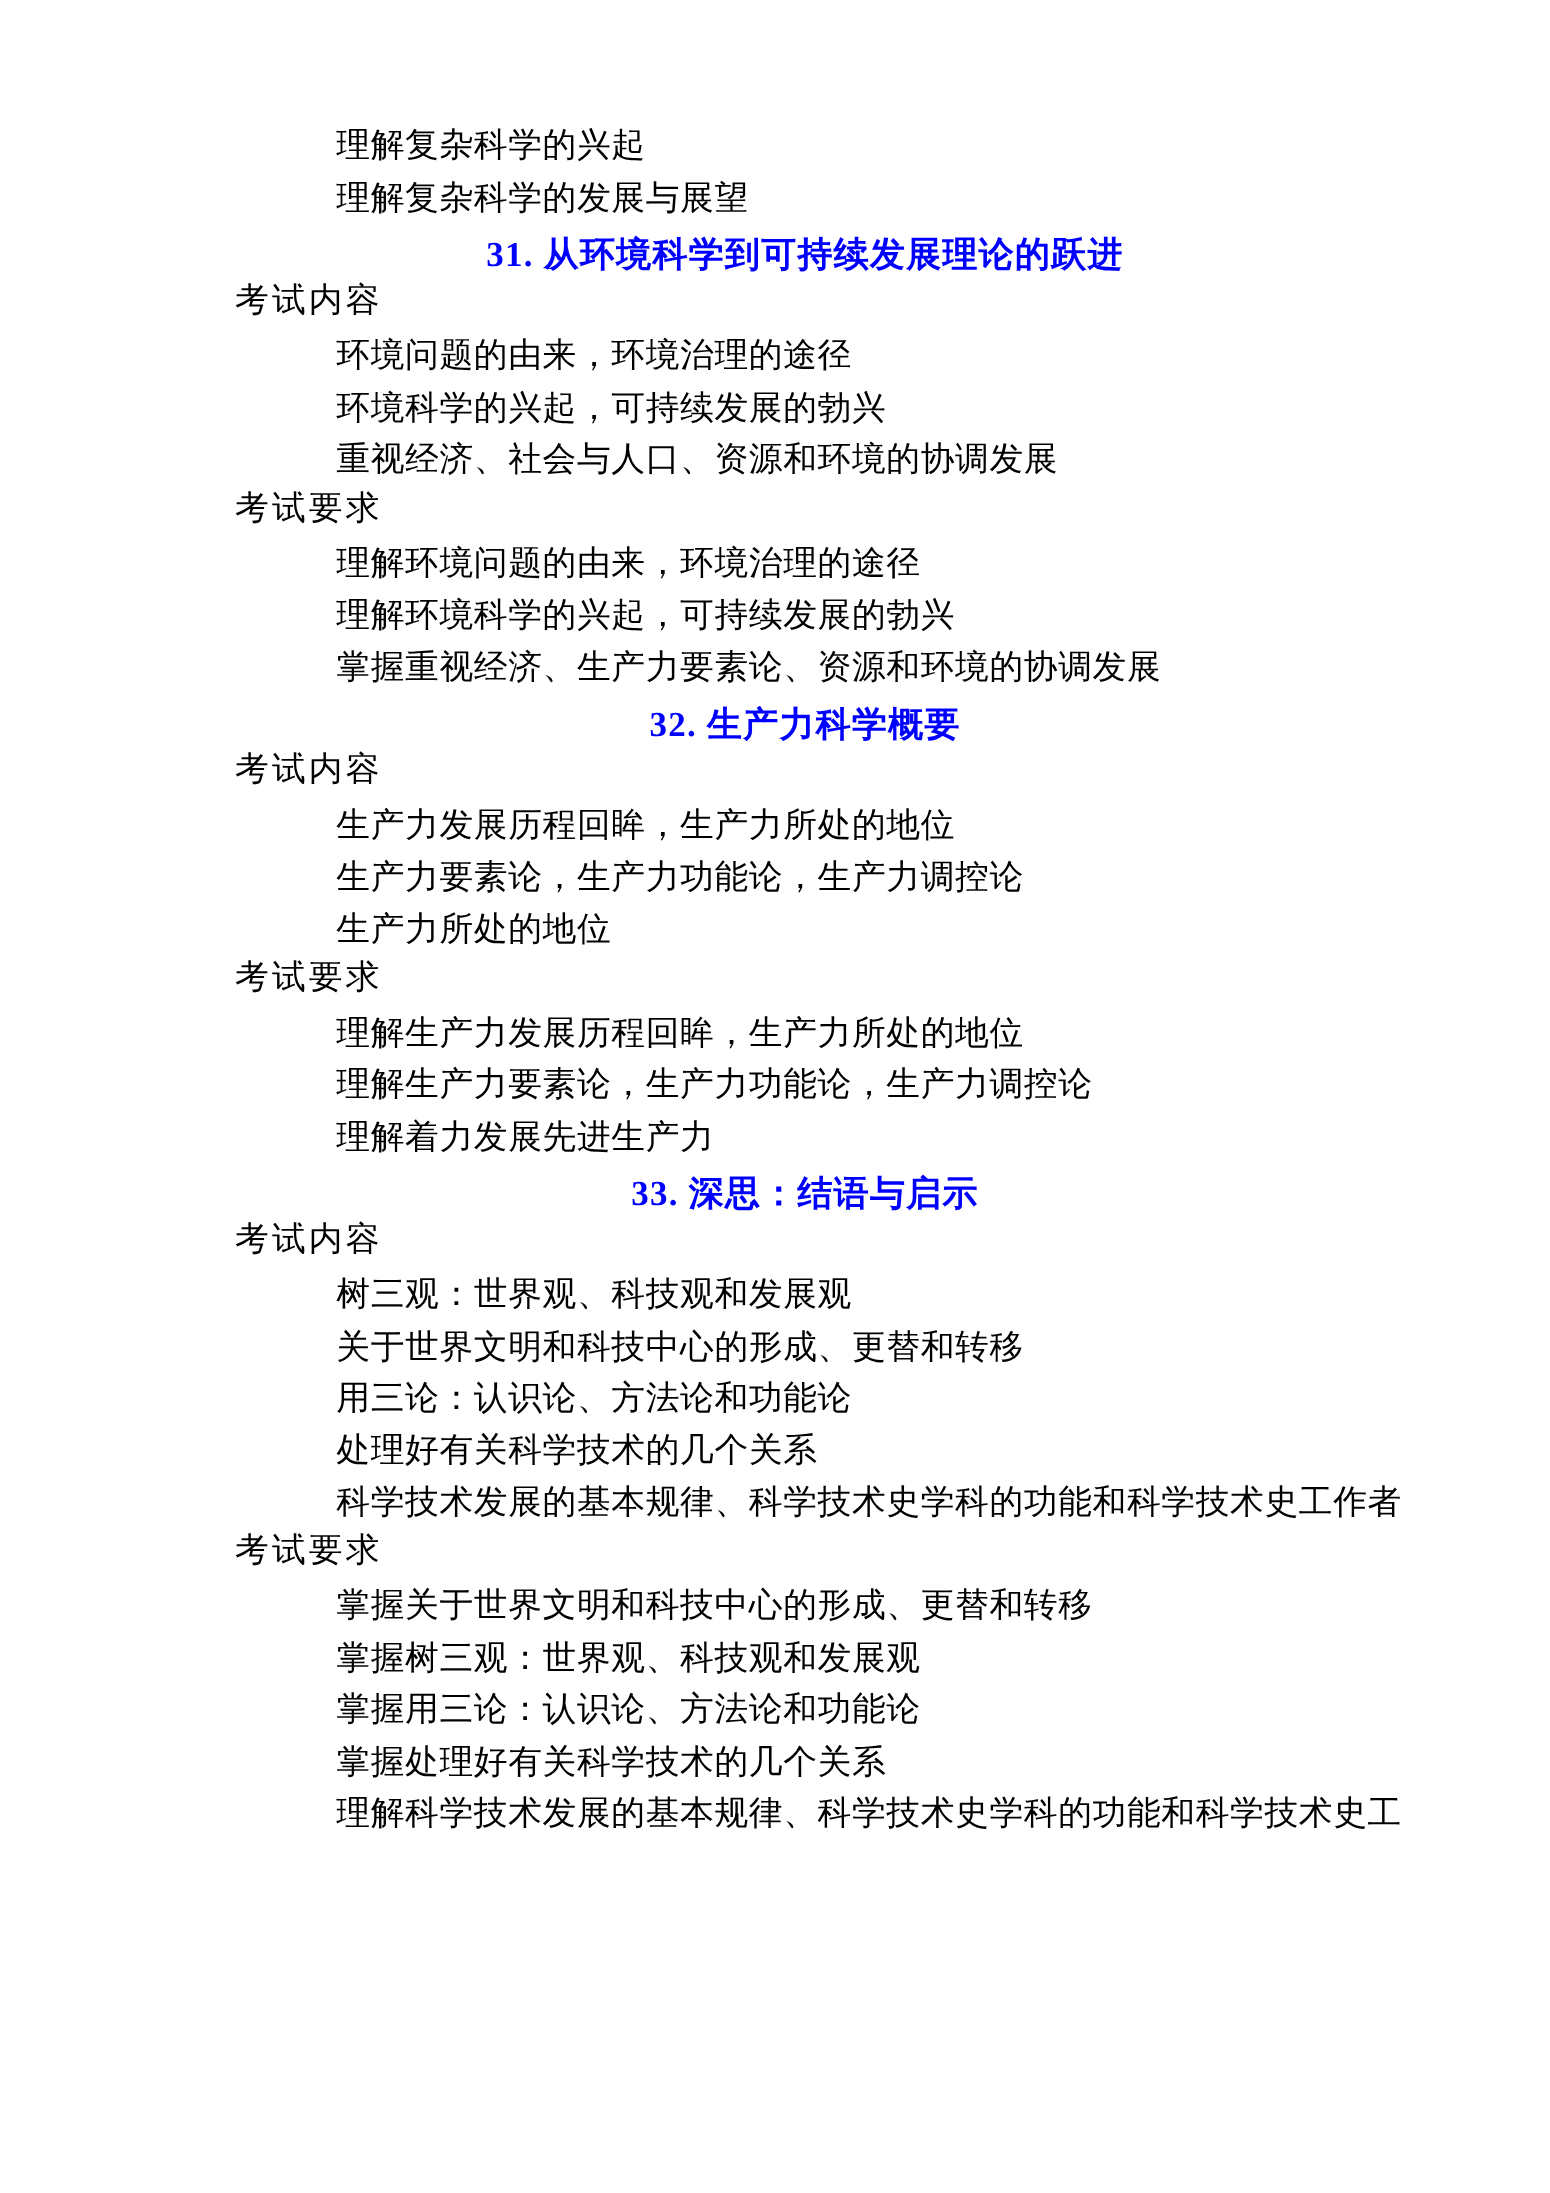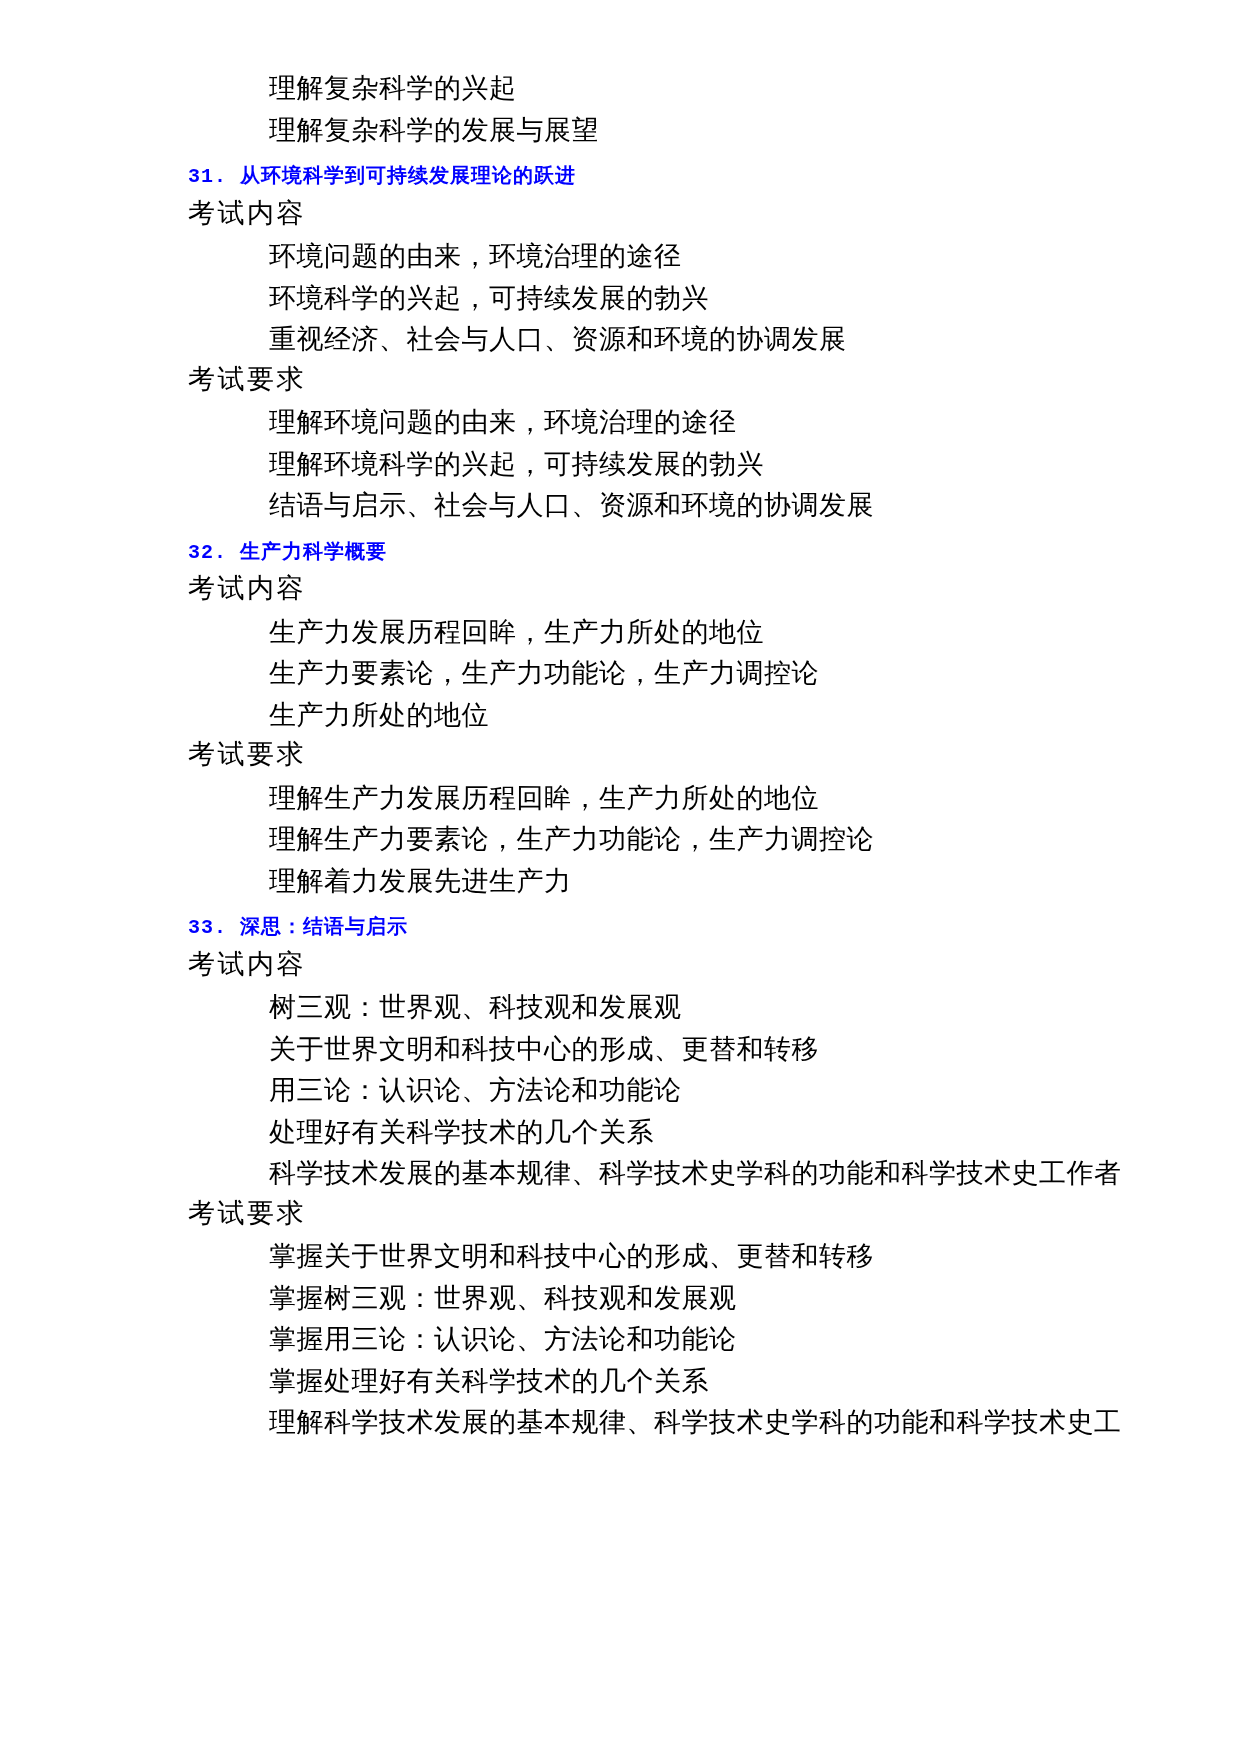--- a/index.html
+++ b/index.html
@@ -10,63 +10,64 @@
   .page {
     position: relative;
     width: 1240px;
     height: 1754px;
     background: #ffffff;
     overflow: hidden;
     font-family: "Liberation Serif", serif;
     color: #000000;
   }
   .content {
-    padding-top: 68px;
+    padding-top: 96px;
     padding-left: 188px;
     padding-right: 140px;
   }
   .line {
     line-height: 41.5px;
     font-size: 27px;
     white-space: nowrap;
     letter-spacing: 0.5px;
   }
   .line.item {
     padding-left: 81px;
   }
   .line.label {
     letter-spacing: 2.5px;
     font-family: Liberation Mono, monospace;
   }
   .line.heading {
-    font-family: Liberation Mono, monospace;
+    font-family: Liberation Serif, serif;
     font-weight: bold;
-    font-size: 20px;
+    font-size: 28px;
     color: #0000fe;
     letter-spacing: 1px;
     margin-top: 5px;
     margin-bottom: -3px;
+    text-align: center;
   }
 </style>
 </head>
 <body>
 
 <div class="page">
   <div class="content">
     <div class="line item">理解复杂科学的兴起</div>
     <div class="line item">理解复杂科学的发展与展望</div>
     <div class="line heading">31. 从环境科学到可持续发展理论的跃进</div>
     <div class="line label">考试内容</div>
     <div class="line item">环境问题的由来，环境治理的途径</div>
     <div class="line item">环境科学的兴起，可持续发展的勃兴</div>
     <div class="line item">重视经济、社会与人口、资源和环境的协调发展</div>
     <div class="line label">考试要求</div>
     <div class="line item">理解环境问题的由来，环境治理的途径</div>
     <div class="line item">理解环境科学的兴起，可持续发展的勃兴</div>
-    <div class="line item">结语与启示、社会与人口、资源和环境的协调发展</div>
+    <div class="line item">掌握重视经济、生产力要素论、资源和环境的协调发展</div>
     <div class="line heading">32. 生产力科学概要</div>
     <div class="line label">考试内容</div>
     <div class="line item">生产力发展历程回眸，生产力所处的地位</div>
     <div class="line item">生产力要素论，生产力功能论，生产力调控论</div>
     <div class="line item">生产力所处的地位</div>
     <div class="line label">考试要求</div>
     <div class="line item">理解生产力发展历程回眸，生产力所处的地位</div>
     <div class="line item">理解生产力要素论，生产力功能论，生产力调控论</div>
     <div class="line item">理解着力发展先进生产力</div>
     <div class="line heading">33. 深思：结语与启示</div>

